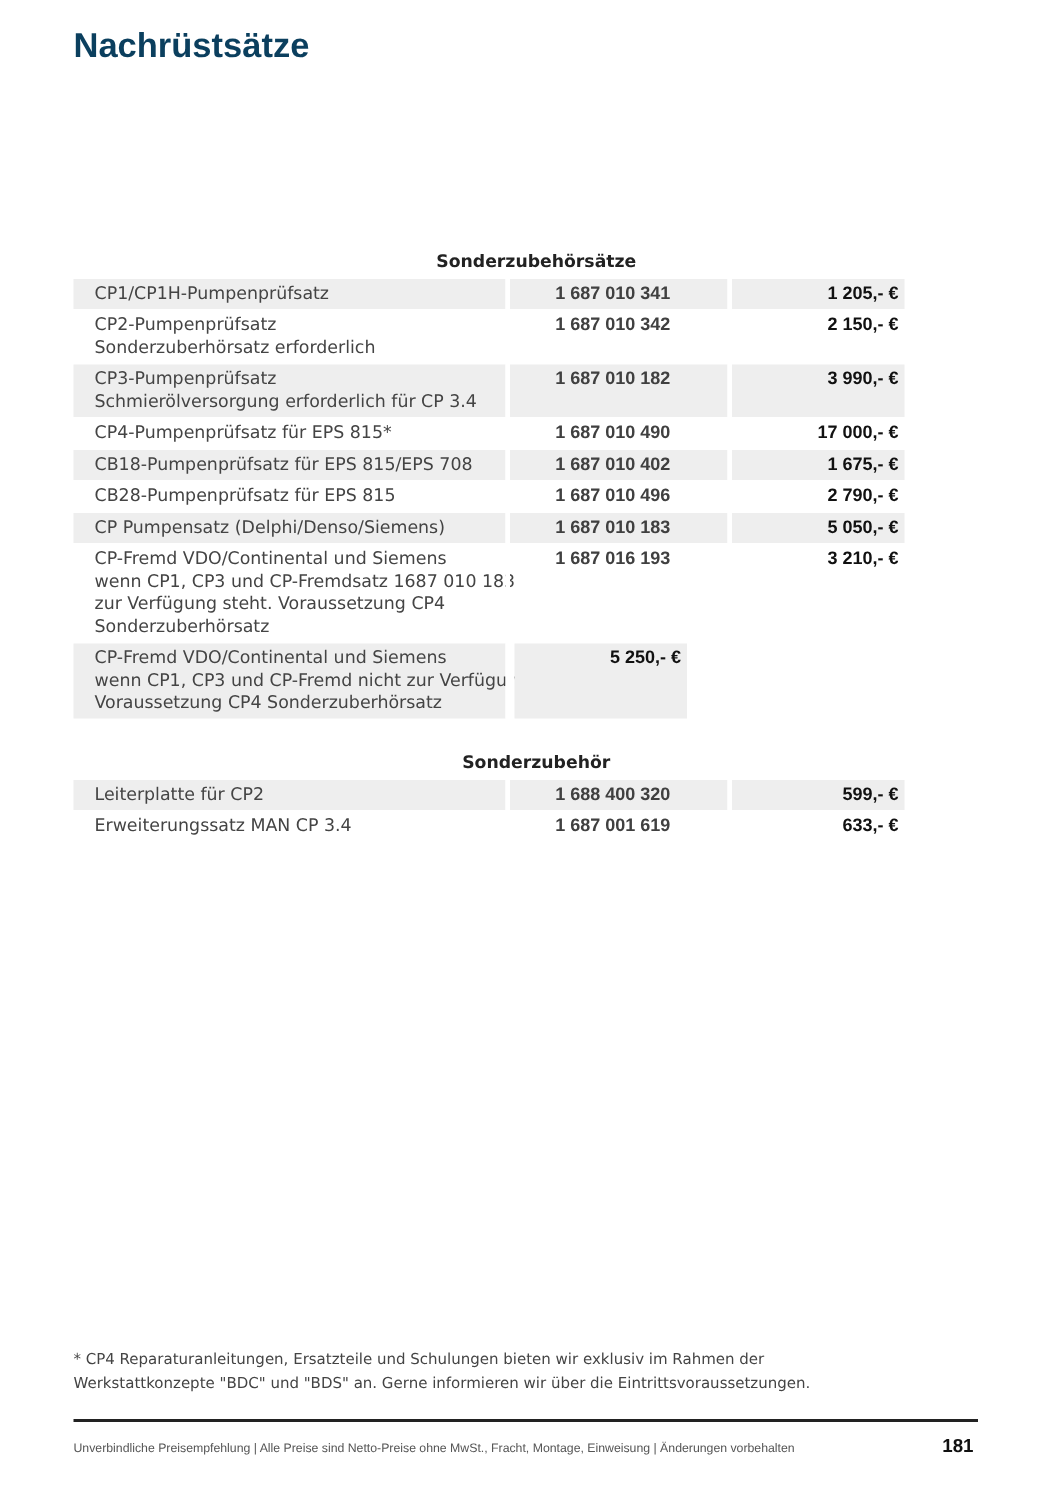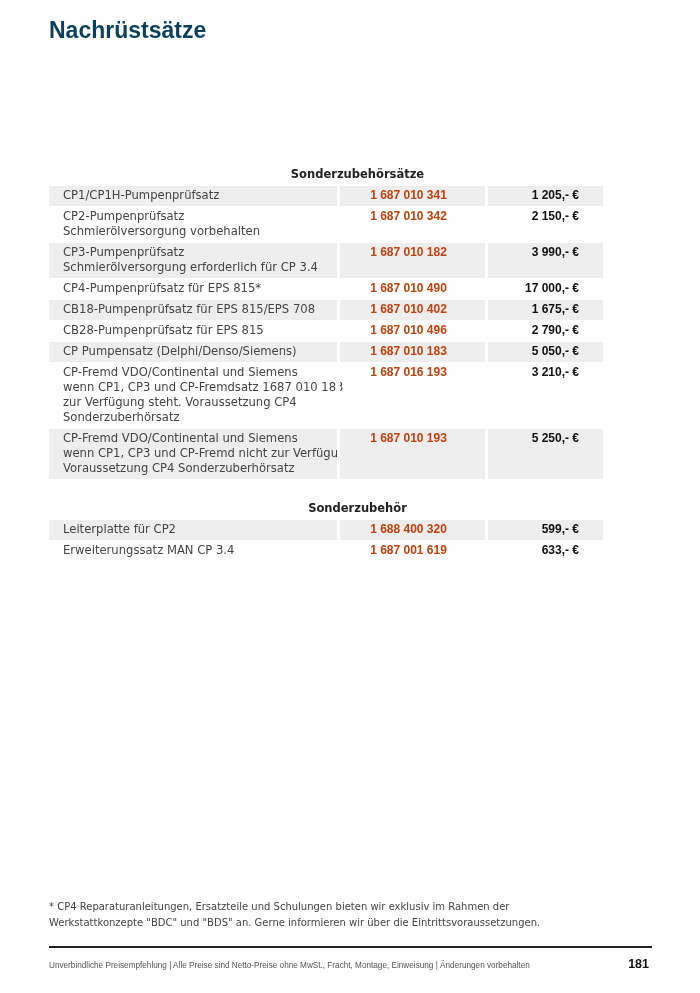--- a/index.html
+++ b/index.html
@@ -70,32 +70,32 @@
       width: 3px;
       background: #ffffff !important;
     }
     .cell-part {
       width: 145px;
       text-align: center;
       font-family: "Liberation Sans", sans-serif;
       font-weight: bold;
       font-size: 12px;
       line-height: 15px;
-      color: #c2410c;
+      color: #404040;
       padding-right: 8px;
     }
     .cell-price {
       width: 115px;
       text-align: right;
       font-family: "Liberation Sans", sans-serif;
       font-weight: bold;
       font-size: 12px;
       line-height: 15px;
       color: #111111;
-      padding-right: 24px;
+      padding-right: 4px;
     }
     .footnote {
       position: absolute;
       left: 49px;
       top: 899px;
       width: 610px;
       font-family: "DejaVu Sans", sans-serif;
       font-size: 10px;
       line-height: 16px;
       color: #444444;
@@ -142,21 +142,21 @@
       </div>
       <div class="cell gap"></div>
       <div class="cell cell-part">1 687 010 341</div>
       <div class="cell gap"></div>
       <div class="cell cell-price">1 205,- €</div>
     </div>
 
     <div class="row">
       <div class="cell cell-desc">
         <span class="line">CP2-Pumpenprüfsatz</span>
-        <span class="line">Schmierölversorgung vorbehalten</span>
+        <span class="line">Sonderzuberhörsatz erforderlich</span>
       </div>
       <div class="cell gap"></div>
       <div class="cell cell-part">1 687 010 342</div>
       <div class="cell gap"></div>
       <div class="cell cell-price">2 150,- €</div>
     </div>
 
     <div class="row shaded">
       <div class="cell cell-desc">
         <span class="line">CP3-Pumpenprüfsatz</span>
@@ -221,21 +221,20 @@
       <div class="cell cell-price">3 210,- €</div>
     </div>
 
     <div class="row shaded">
       <div class="cell cell-desc">
         <span class="line">CP-Fremd VDO/Continental und Siemens</span>
         <span class="line">wenn CP1, CP3 und CP-Fremd nicht zur Verfügung steht.</span>
         <span class="line">Voraussetzung CP4 Sonderzuberhörsatz</span>
       </div>
       <div class="cell gap"></div>
-      <div class="cell cell-part">1 687 010 193</div>
       <div class="cell gap"></div>
       <div class="cell cell-price">5 250,- €</div>
     </div>
 
   </div>
 </div>
 
 <div class="section" style="top:498px;">
   <div class="section-heading">Sonderzubehör</div>
   <div class="rows">

